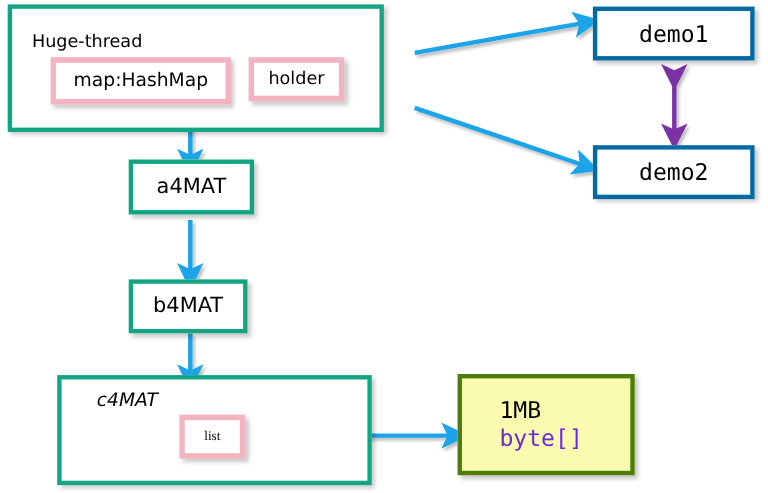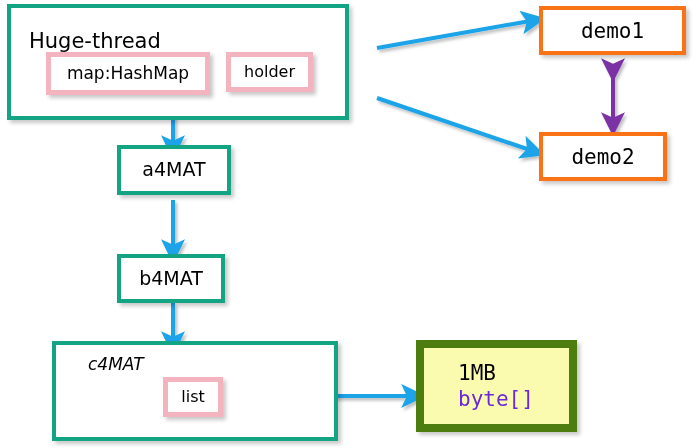--- a/index.html
+++ b/index.html
@@ -20,38 +20,38 @@
   .box {
     position: absolute;
     box-sizing: border-box;
     background: #ffffff;
     box-shadow: 3px 3px 4px rgba(0,0,0,0.22);
   }
   .box-green {
     border: 4px solid #13a583;
   }
   .box-purple {
-    border: 4px solid #f97316;
+    border: 4px solid #0369a1;
   }
   .box-pink {
     border: 5px solid #f3b4c0;
   }
   .box-yellow {
-    border: 8px solid #4d7c0f;
+    border: 4px solid #4d7c0f;
     background: #fbfbb0;
   }
 
   .label {
     position: absolute;
     white-space: pre;
     color: #000000;
     line-height: 1.15;
   }
   .label-container {
-    font-size: 21px;
+    font-size: 16px;
   }
   .label-centered {
     left: 0;
     right: 0;
     top: 50%;
     transform: translateY(-50%);
     text-align: center;
   }
   .label-mono {
     font-family: "DejaVu Sans Mono", monospace;
@@ -112,38 +112,38 @@
   </div>
 
   <div class="box box-pink" style="left:226px; top:52px; width:87px; height:40px;">
     <span class="label label-centered" style="font-size:16px;">holder</span>
   </div>
 
   <div class="box box-purple" style="left:539px; top:6px; width:147px; height:49px;">
     <span class="label label-centered label-mono" style="font-size:21px;">demo1</span>
   </div>
 
-  <div class="box box-purple" style="left:539px; top:132px; width:128px; height:49px;">
+  <div class="box box-purple" style="left:539px; top:132px; width:147px; height:49px;">
     <span class="label label-centered label-mono" style="font-size:21px;">demo2</span>
   </div>
 
   <div class="box box-green" style="left:117px; top:145px; width:114px; height:50px;">
     <span class="label label-centered" style="font-size:19px;">a4MAT</span>
   </div>
 
   <div class="box box-green" style="left:117px; top:254px; width:108px; height:49px;">
     <span class="label label-centered" style="font-size:19px;">b4MAT</span>
   </div>
 
   <div class="box box-green" style="left:52px; top:341px; width:286px; height:100px;font-style:italic;">
     <span class="label" style="left:32px; top:10px; font-size:17px;">c4MAT</span>
   </div>
 
   <div class="box box-pink" style="left:163px; top:377px; width:60px; height:40px;">
-    <span class="label label-centered" style="font-size:16px;">list</span>
+    <span class="label label-centered" style="font-size:12px;font-family:Liberation Serif, serif;">list</span>
   </div>
 
   <div class="box box-yellow" style="left:416px; top:340px; width:161px; height:92px;">
     <div style="position:absolute; left:0; right:0; top:50%; transform:translateY(-50%); padding-left:34px;">
       <div class="label-mono" style="font-size:21px; line-height:1.25; color:#000;">1MB</div>
       <div class="label-mono" style="font-size:21px; line-height:1.25; color:#6d28d9;">byte[]</div>
     </div>
   </div>
 
 </div>

